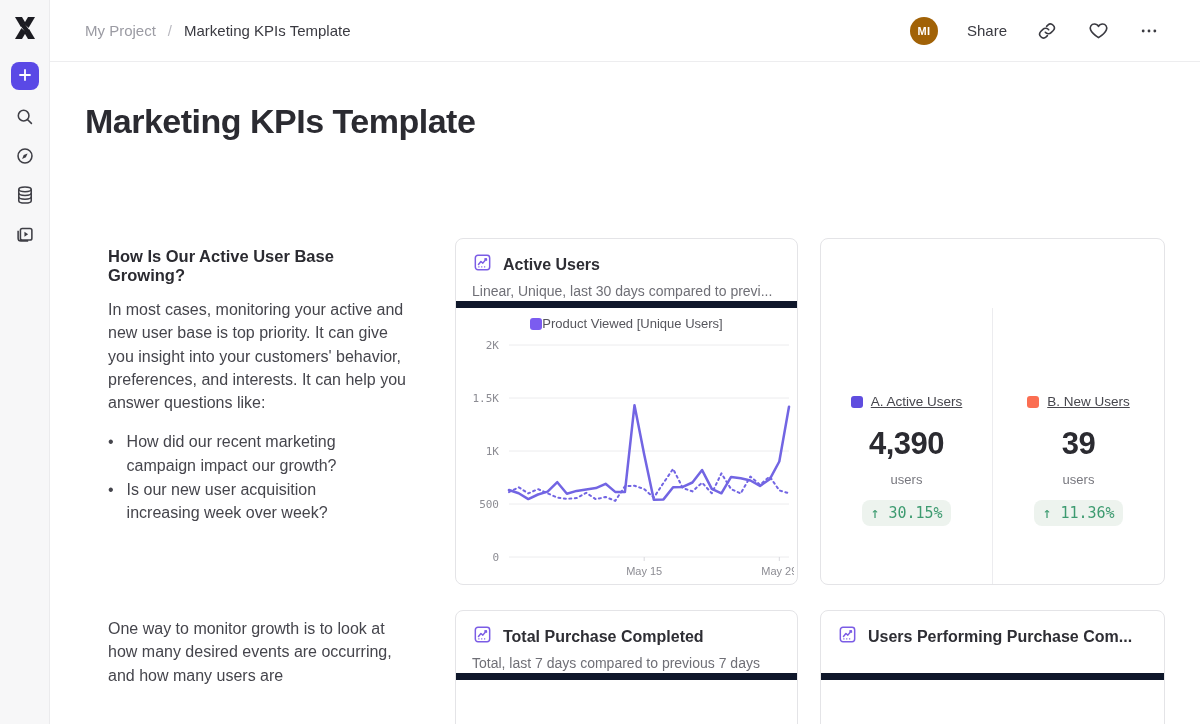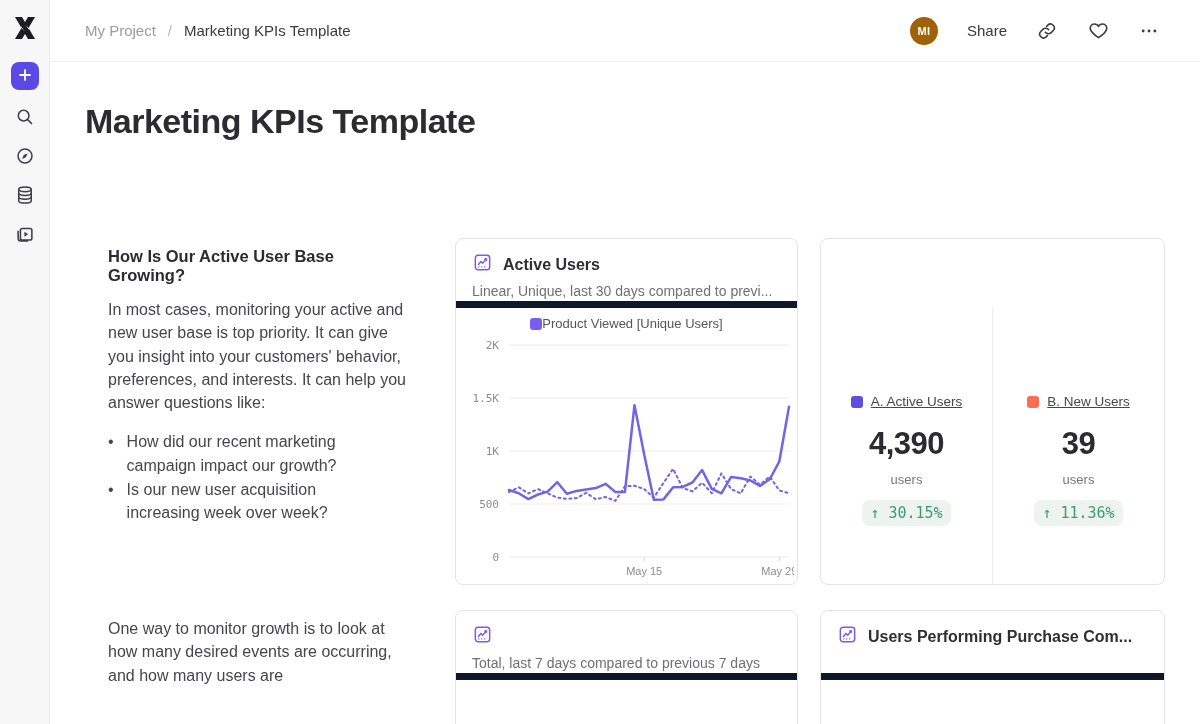--- a/index.html
+++ b/index.html
@@ -263,20 +263,21 @@
       <div class="card-head">
         <div class="card-title-row">
           <span>
             <svg viewBox="0 0 24 24" width="21" height="21" fill="none" stroke="#7b5ce5" stroke-width="1.7">
               <rect x="3.8" y="3.8" width="16.4" height="16.4" rx="3"></rect>
               <path d="M7.4 14.2l2.8-3.4 2.2 1.9 3.6-4.4" stroke-linecap="round" stroke-linejoin="round"></path>
               <path d="M14.7 8l1.6-.3.3 1.6" stroke-linecap="round" stroke-linejoin="round"></path>
               <path d="M7.2 17h9.6" stroke-dasharray="1.3 2" stroke-width="1.5"></path>
             </svg>
           </span>
+          <span class="card-title">Total Purchase Completed</span>
         </div>
         <div class="card-subtitle">Total, last 7 days compared to previous 7 days</div>
       </div>
     </section>
 
     <section class="card card-4">
       <div class="card-head">
         <div class="card-title-row">
           <span>
             <svg viewBox="0 0 24 24" width="21" height="21" fill="none" stroke="#7b5ce5" stroke-width="1.7">

